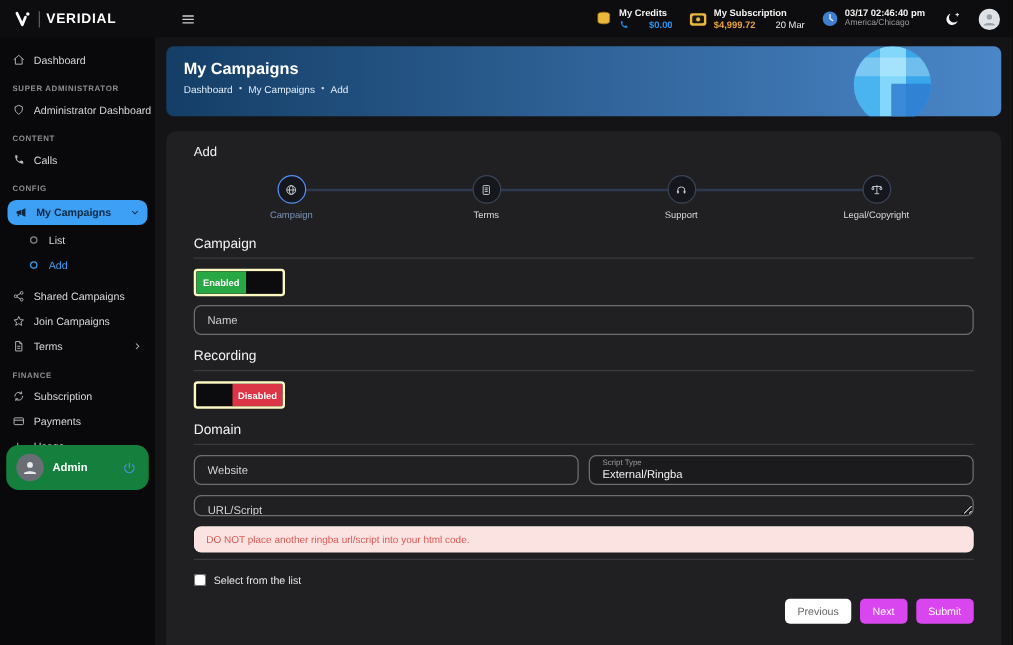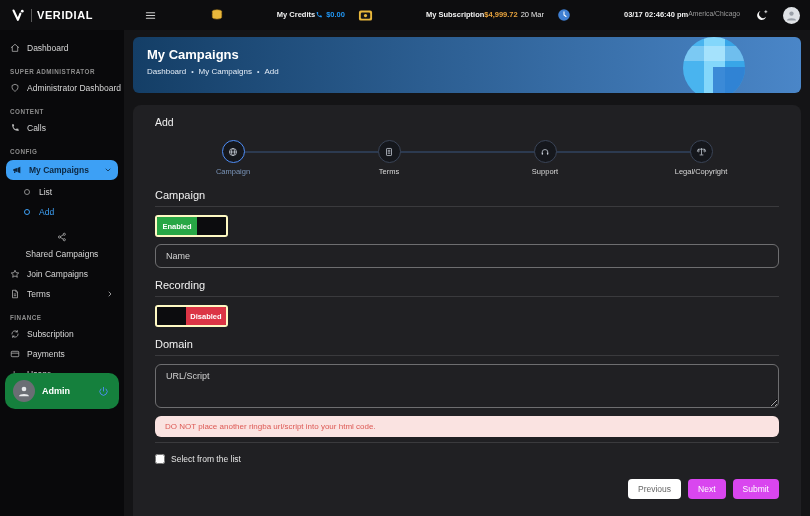--- a/index.html
+++ b/index.html
@@ -8,23 +8,23 @@
 
   
   .topbar{height:30px;background:#0d0d0f;display:flex;align-items:center;flex:0 0 auto;}
   .brand{width:124px;flex:0 0 auto;display:flex;align-items:center;gap:5px;padding-left:11px;cursor:pointer;}
   .brand-divider{width:1px;height:13px;background:#5a5a5a;}
   .brand-name{font-size:11px;font-weight:bold;letter-spacing:.6px;color:#fff;}
   .topbar-rest{flex:1;display:flex;align-items:center;padding:0 10px 0 8px;}
   .hamburger{color:#cfcfcf;cursor:pointer;padding:2px;}
   .top-right{margin-left:auto;display:flex;align-items:center;gap:13px;}
   .metric{display:flex;align-items:center;gap:5px;cursor:pointer;}
-  .metric-text{display:flex;flex-direction:row;line-height:1.25;margin-left:48px;}
+  .metric-text{display:flex;flex-direction:column;line-height:1.25;}
   .metric-label{font-size:7.5px;font-weight:bold;color:#f2f2f2;}
-  .metric-sub{display:flex;align-items:center;gap:3px;font-size:7.5px;font-weight:bold;}
+  .metric-sub{display:flex;align-items:center;gap:16px;font-size:7.5px;font-weight:bold;}
   .credits-value{color:#2196f3;}
   .sub-value{color:#e8a33d;}
   .sub-date{color:#e8e8e8;font-weight:normal;}
   .tz{font-size:6.8px;color:#9a9a9a;font-weight:normal;}
   .moon-btn{cursor:pointer;color:#f0f0f0;padding:2px;}
   .avatar{width:17px;height:17px;border-radius:50%;background:#dfe2e6;display:flex;align-items:center;justify-content:center;color:#9aa0a8;cursor:pointer;overflow:hidden;}
 
   
   .body{flex:1;display:flex;min-height:0;}
 
@@ -229,21 +229,21 @@
           </span>
       </div>
       <div class="side-item sub-entry">
         <span class="bullet"></span>
         <span>List</span>
       </div>
       <div class="side-item sub-entry sub-active">
         <span class="bullet"></span>
         <span>Add</span>
       </div>
-      <div class="side-item" style="margin-top:5px;flex-direction:column;">
+      <div class="side-item" style="margin-top:5px;">
         <span>
             <svg class="ic" width="10" height="10" viewBox="0 0 24 24" fill="none" stroke="currentColor" stroke-width="1.8">
               <circle cx="6" cy="12" r="2.6"></circle>
               <circle cx="17.5" cy="5.5" r="2.6"></circle>
               <circle cx="17.5" cy="18.5" r="2.6"></circle>
               <path d="M8.3 10.8l6.9-4M8.3 13.2l6.9 4"></path>
             </svg>
           </span>
         <span>Shared Campaigns</span>
       </div>
@@ -393,20 +393,27 @@
 
         <div class="sec-h">Recording</div>
         <div class="rule"></div>
         <div class="toggle">
           <span class="tg-seg tg-off-dark"></span>
           <span class="tg-seg tg-red">Disabled</span>
         </div>
 
         <div class="sec-h">Domain</div>
         <div class="rule"></div>
+        <div class="domain-row">
+          <input class="txt-input" type="text" placeholder="Website" style="">
+          <div class="select-box">
+            <span class="select-label">Script Type</span>
+            <span class="select-value">External/Ringba</span>
+          </div>
+        </div>
         <textarea class="txt-area" placeholder="URL/Script" style=""></textarea>
         <div class="warning">DO NOT place another ringba url/script into your html code.</div>
 
         <div class="rule"></div>
         <div class="check-row">
           <input type="checkbox" style="">
           <span class="check-label">Select from the list</span>
         </div>
 
         <div class="footer">

